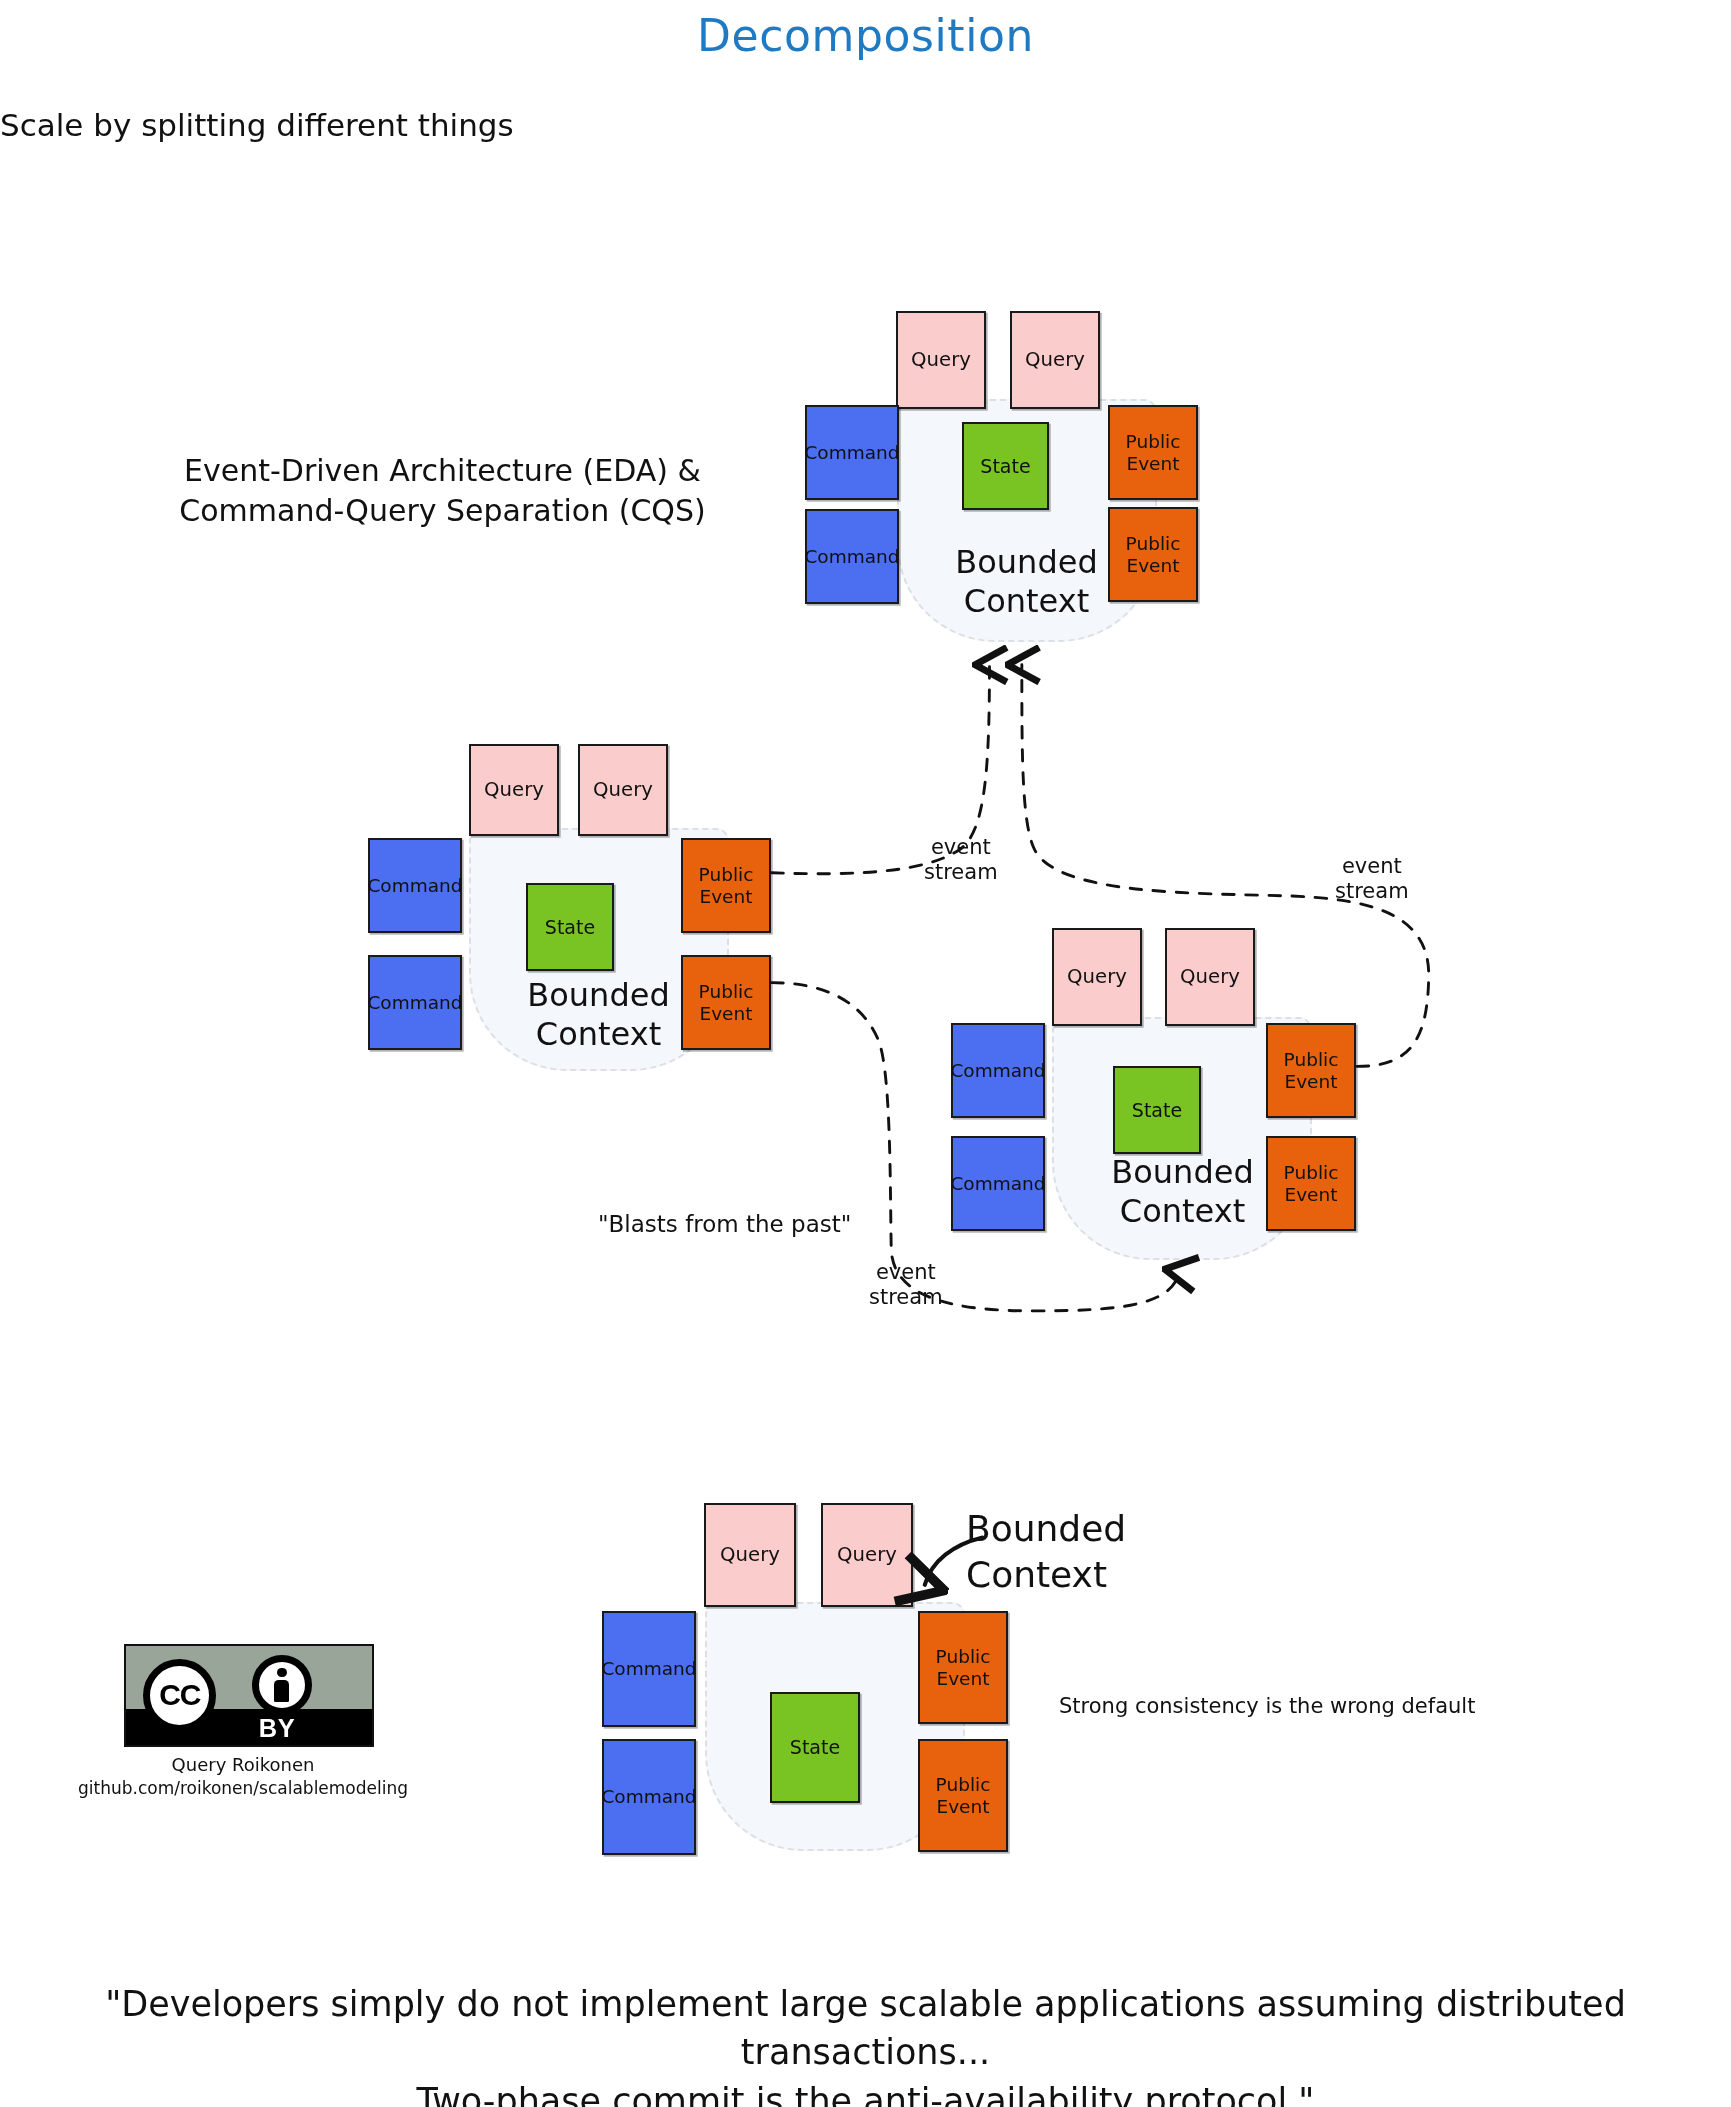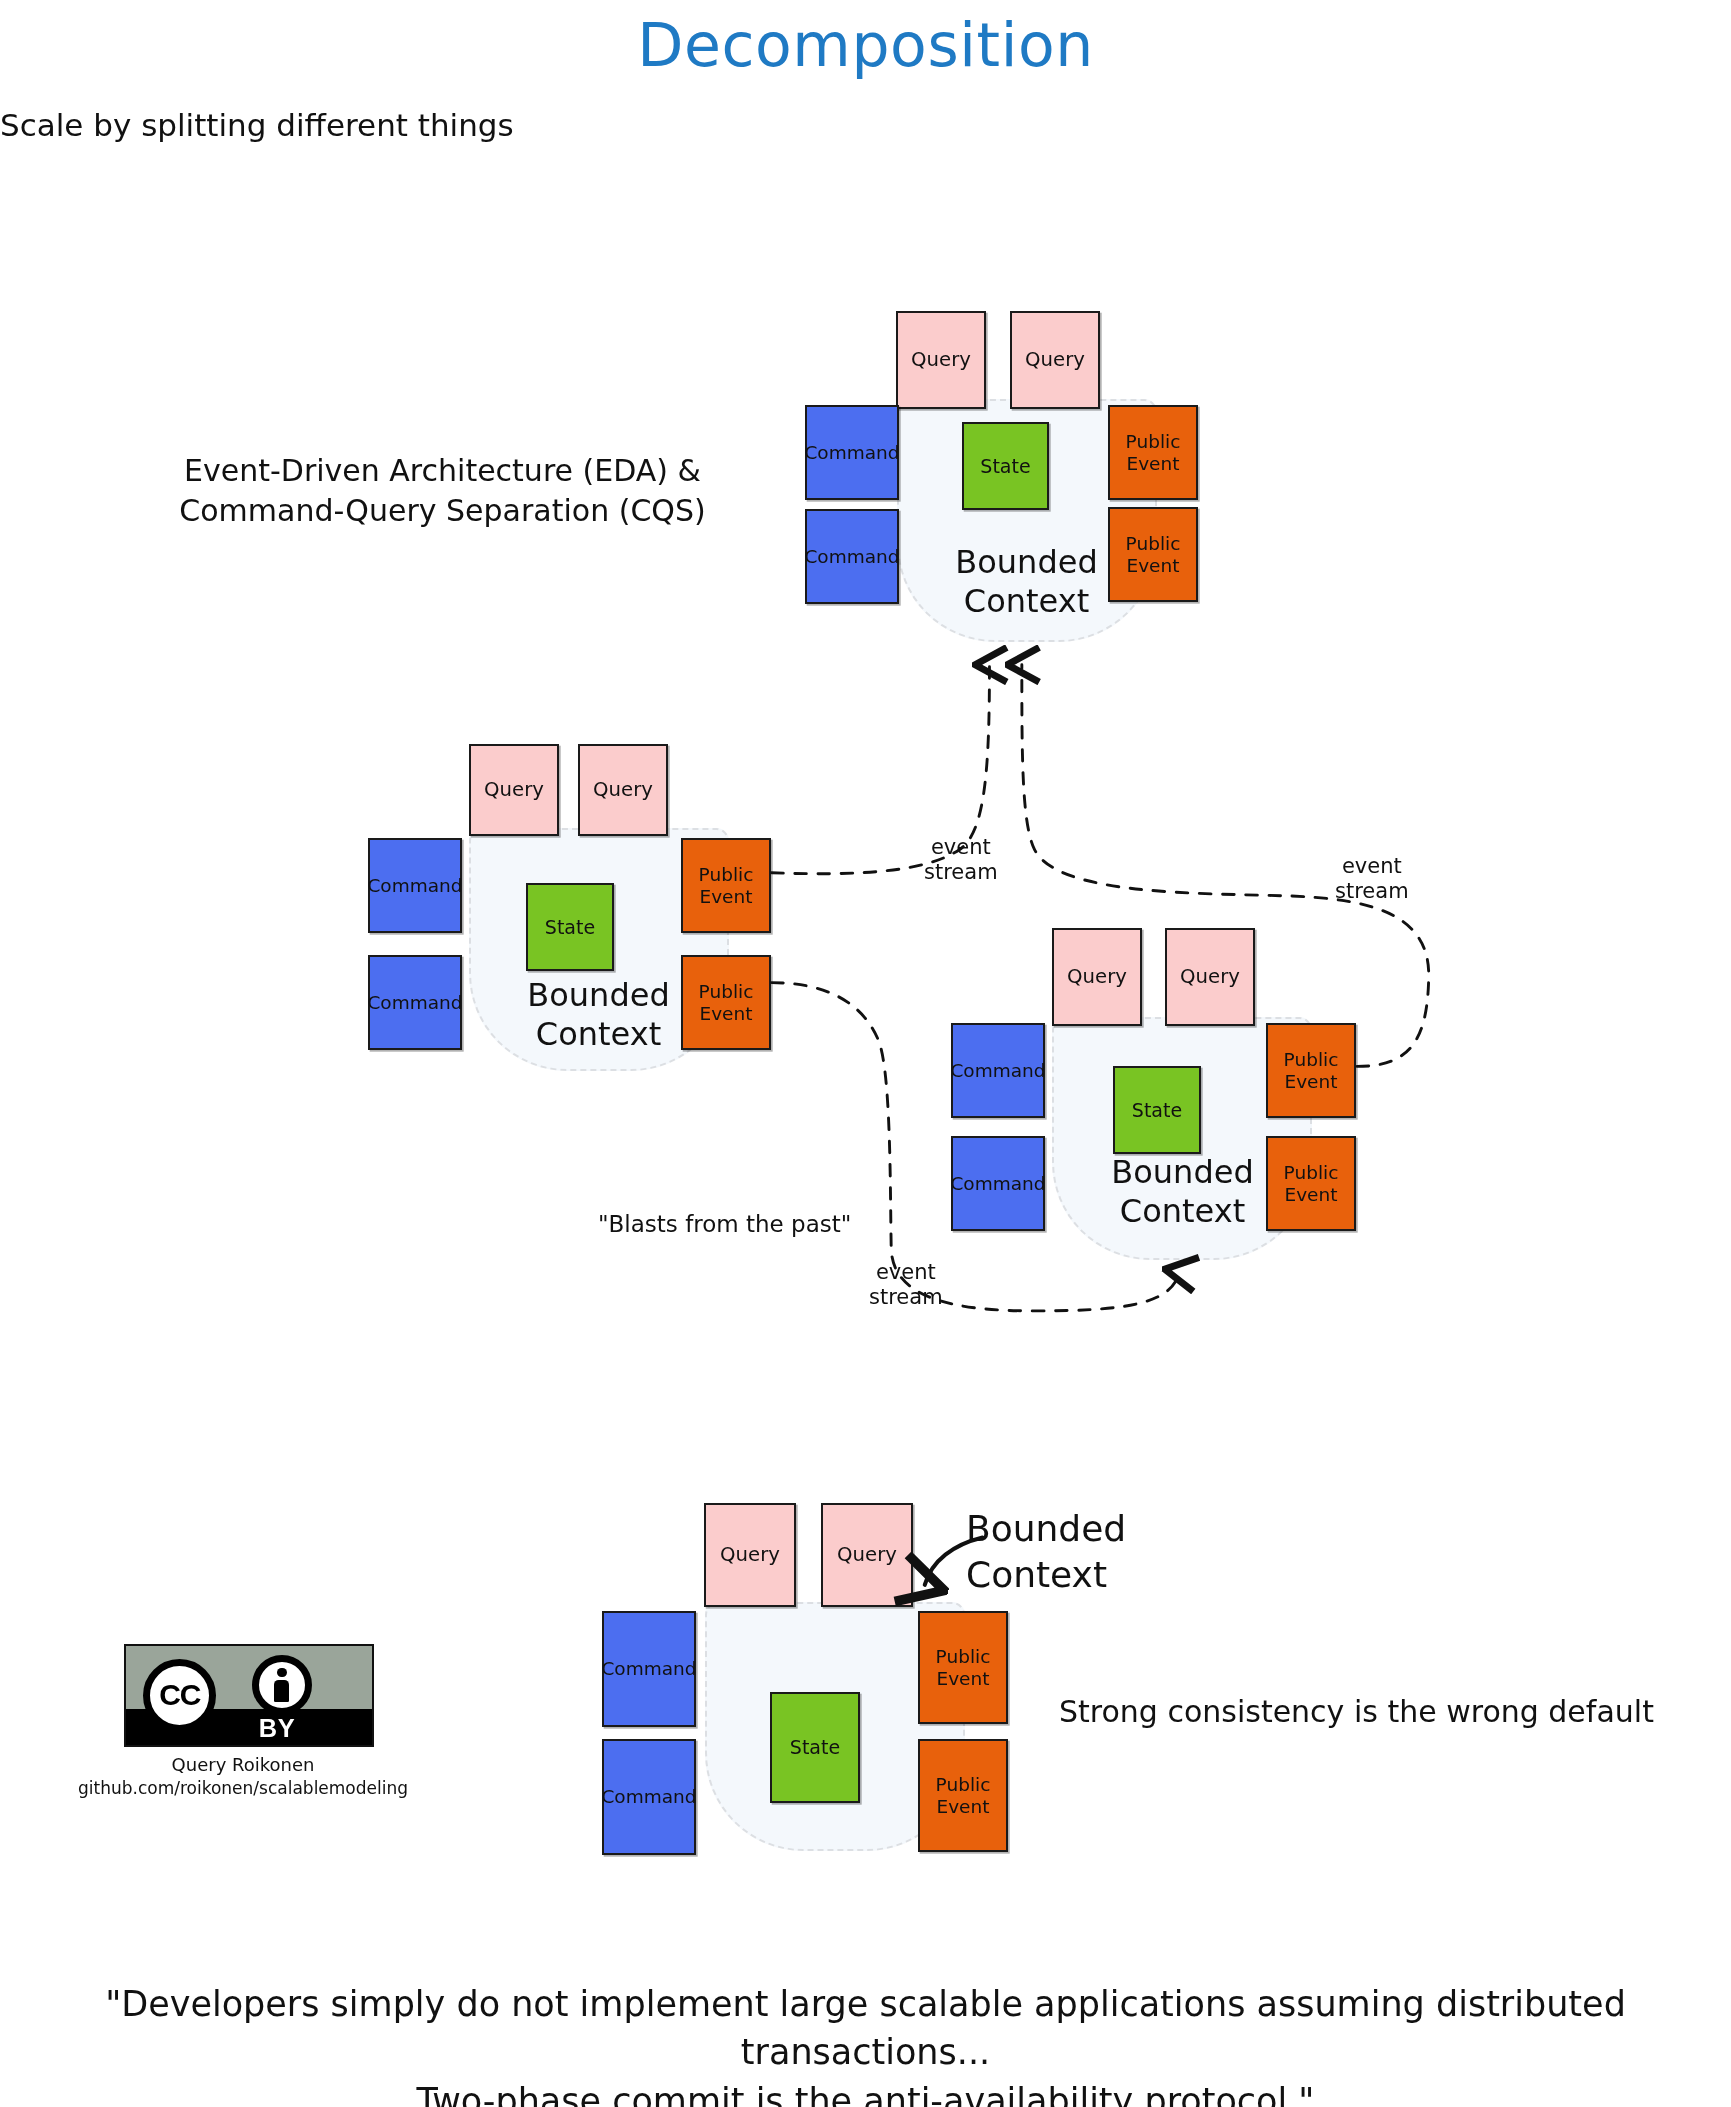--- a/index.html
+++ b/index.html
@@ -5,37 +5,37 @@
   html,body{margin:0;padding:0;background:#fff;}
   body{
     width:1731px;height:2108px;position:relative;overflow:hidden;
     font-family:"DejaVu Sans", sans-serif;
   }
   .stage{position:absolute;inset:0;}
 
   
   #page-title{
     position:absolute;left:0;top:10.4px;width:1731px;text-align:center;
-    font-size:60px;font-weight:400;color:#1f7ac4;letter-spacing:0.6px;
+    font-size:44px;font-weight:400;color:#1f7ac4;letter-spacing:0.6px;
     font-family:"DejaVu Sans", sans-serif;
   }
   #page-subtitle{
     position:absolute;left:0;top:107px;width:1731px;text-align:left;
     font-size:31px;color:#111;
   }
 
   
   .ann{position:absolute;color:#111;white-space:pre;}
 
   #eda-label{
     left:145px;top:451px;width:595px;text-align:center;
     font-size:30px;line-height:1.32;
   }
   #blasts-label{left:598px;top:1211px;font-size:23px;}
-  #strong-label{left:1059px;top:1694px;font-size:30px;}
+  #strong-label{left:1059px;top:1694px;font-size:21px;}
   #bc-callout{left:966px;top:1506px;font-size:36px;line-height:1.28;}
 
   
   #quote{
     position:absolute;left:0;top:1980px;width:1731px;text-align:center;
     font-size:35px;line-height:1.38;color:#111;
   }
   #quote-author{
     position:absolute;left:0;top:2069px;width:1731px;text-align:center;
     font-size:32px;color:#2e9b3f;font-weight:600;

